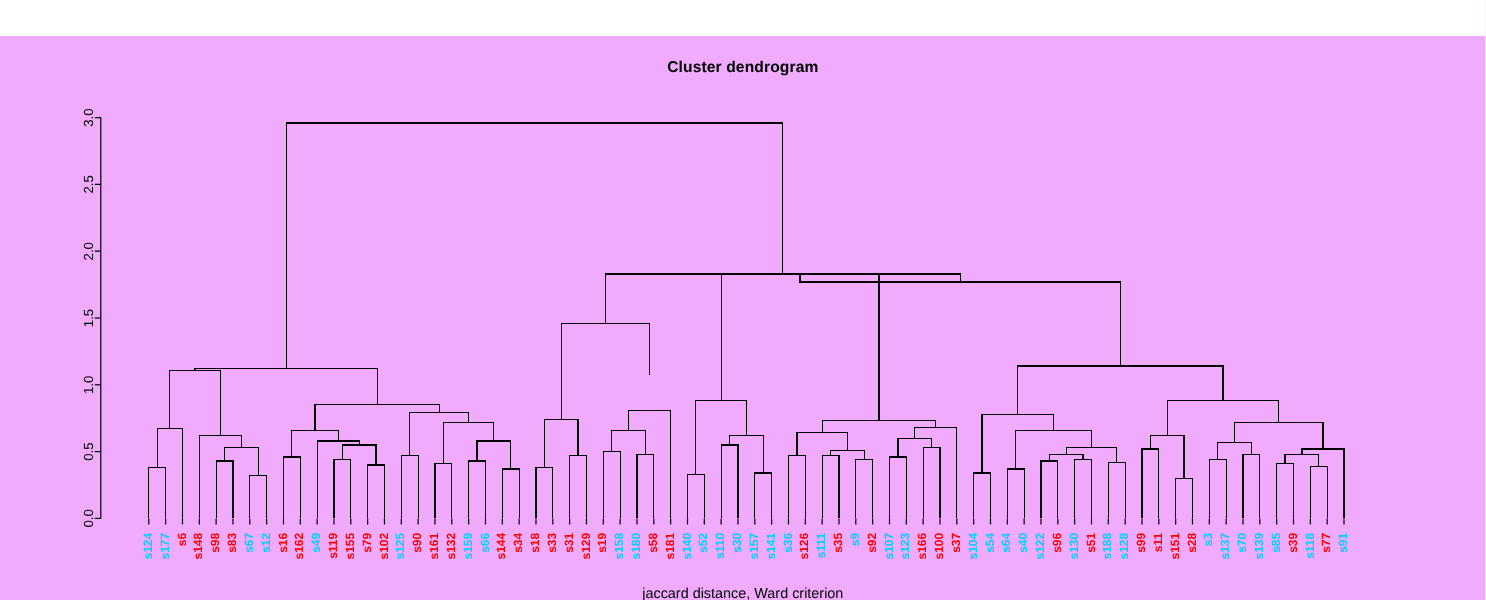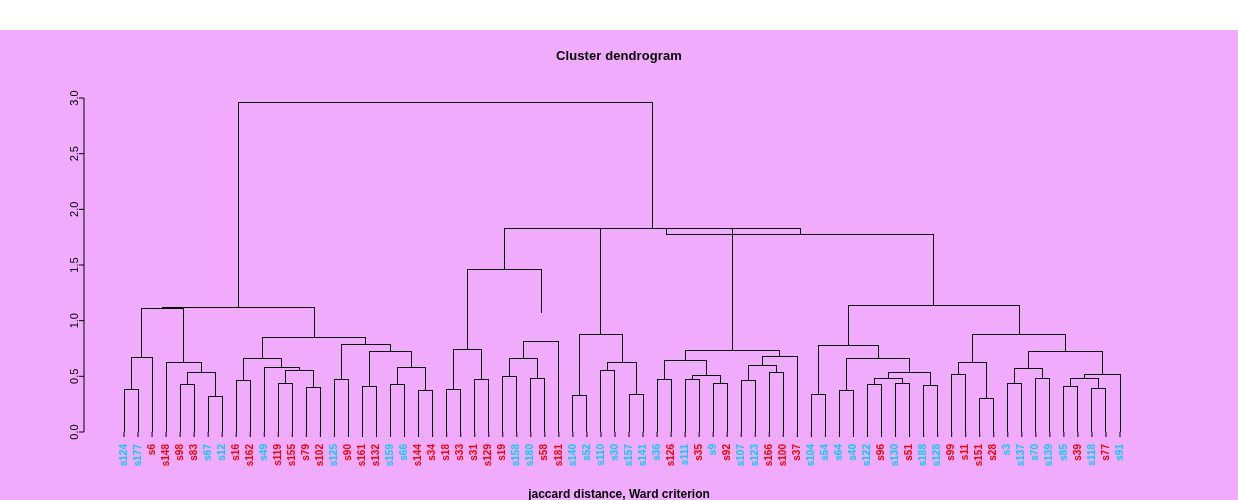--- a/index.html
+++ b/index.html
@@ -5,21 +5,21 @@
   html,body{margin:0;padding:0;background:#ffffff;}
   body{width:1238px;height:500px;font-family:"Liberation Sans",sans-serif;overflow:hidden;}
   #plot-root{position:relative;width:1238px;height:500px;background:#f0abfc;margin-top:30px;}
   #chart-title{
     position:absolute;top:18px;left:0;width:1238px;text-align:center;
     font-family:"Liberation Sans",sans-serif;font-size:13px;font-weight:bold;color:#000;
     letter-spacing:0.1px;
   }
   #x-axis-label{
     position:absolute;top:457px;left:0;width:1238px;text-align:center;
-    font-family:"Liberation Sans",sans-serif;font-size:12px;font-weight:bold;color:#000;
+    font-family:"Liberation Sans",sans-serif;font-size:12px;font-weight:normal;color:#000;
   }
   svg#dendro{position:absolute;top:0;left:0;display:block;}
   .axis-line{stroke:#000;stroke-width:1;fill:none;}
   .branch{stroke:#000;stroke-width:1;fill:none;shape-rendering:crispEdges;}
   .tick-text{font-family:"Liberation Sans",sans-serif;font-size:11px;fill:#000;}
   .leaf-text{font-family:"Liberation Sans",sans-serif;font-size:10px;font-weight:bold;}
 </style>
 </head>
 <body>
 

